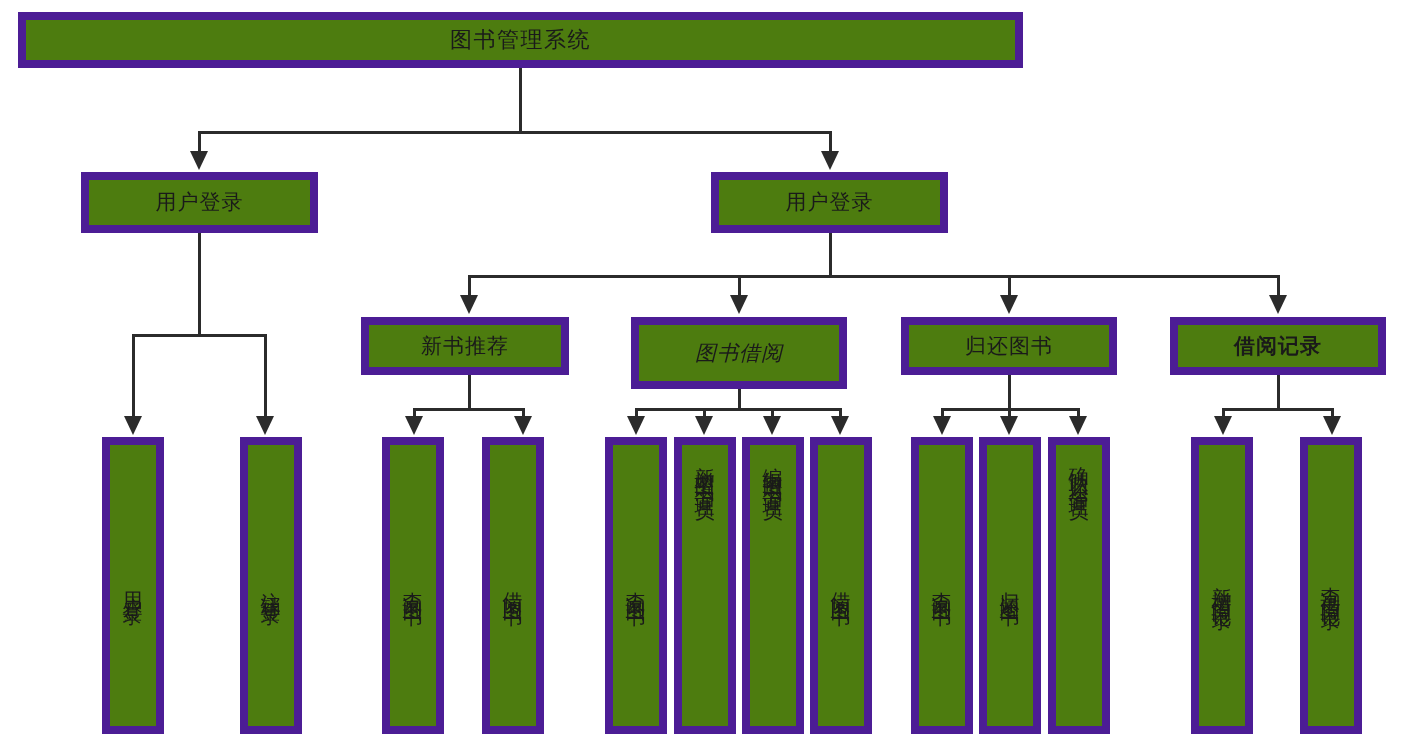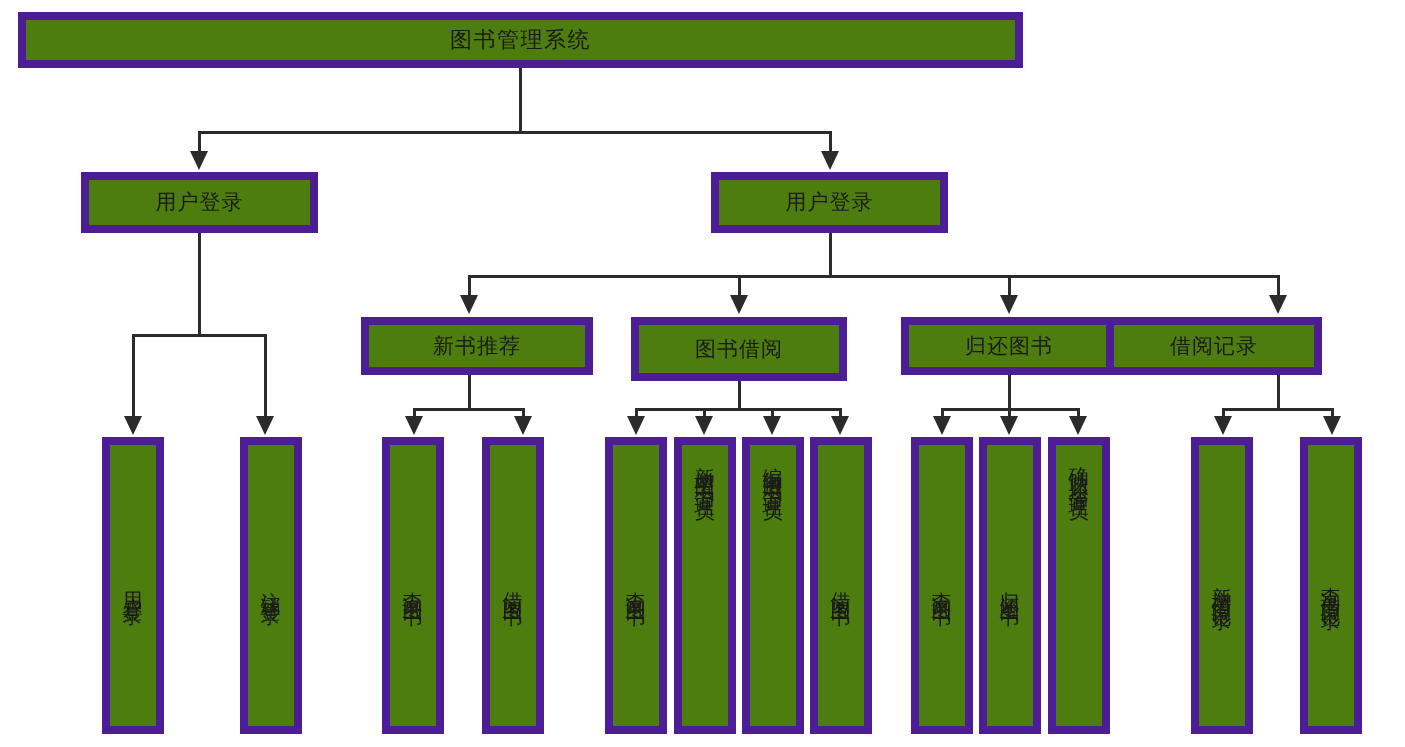--- a/index.html
+++ b/index.html
@@ -159,30 +159,30 @@
     <span class="label">图书管理系统</span>
   </div>
 
   <div class="node h" style="left:81px; top:172px; width:237px; height:61px;">
     <span class="label">用户登录</span>
   </div>
   <div class="node h" style="left:711px; top:172px; width:237px; height:61px;">
     <span class="label">用户登录</span>
   </div>
 
-  <div class="node h" style="left:361px; top:317px; width:232px; height:58px;">
+  <div class="node h" style="left:361px; top:317px; width:208px; height:58px;">
     <span class="label">新书推荐</span>
   </div>
-  <div class="node h" style="left:631px; top:317px; width:216px; height:64px;">
+  <div class="node h" style="left:631px; top:317px; width:216px; height:72px;font-style:italic;">
     <span class="label">图书借阅</span>
   </div>
   <div class="node h" style="left:901px; top:317px; width:216px; height:58px;">
     <span class="label">归还图书</span>
   </div>
-  <div class="node h" style="left:1106px; top:317px; width:216px; height:58px;">
+  <div class="node h" style="left:1170px; top:317px; width:216px; height:58px;font-weight:bold;">
     <span class="label">借阅记录</span>
   </div>
 
   <div class="node v mid" style="left:102px; top:437px; width:62px; height:297px;">
     <span class="label">用户登录</span>
   </div>
   <div class="node v mid" style="left:240px; top:437px; width:62px; height:297px;">
     <span class="label">注销登录</span>
   </div>
 

